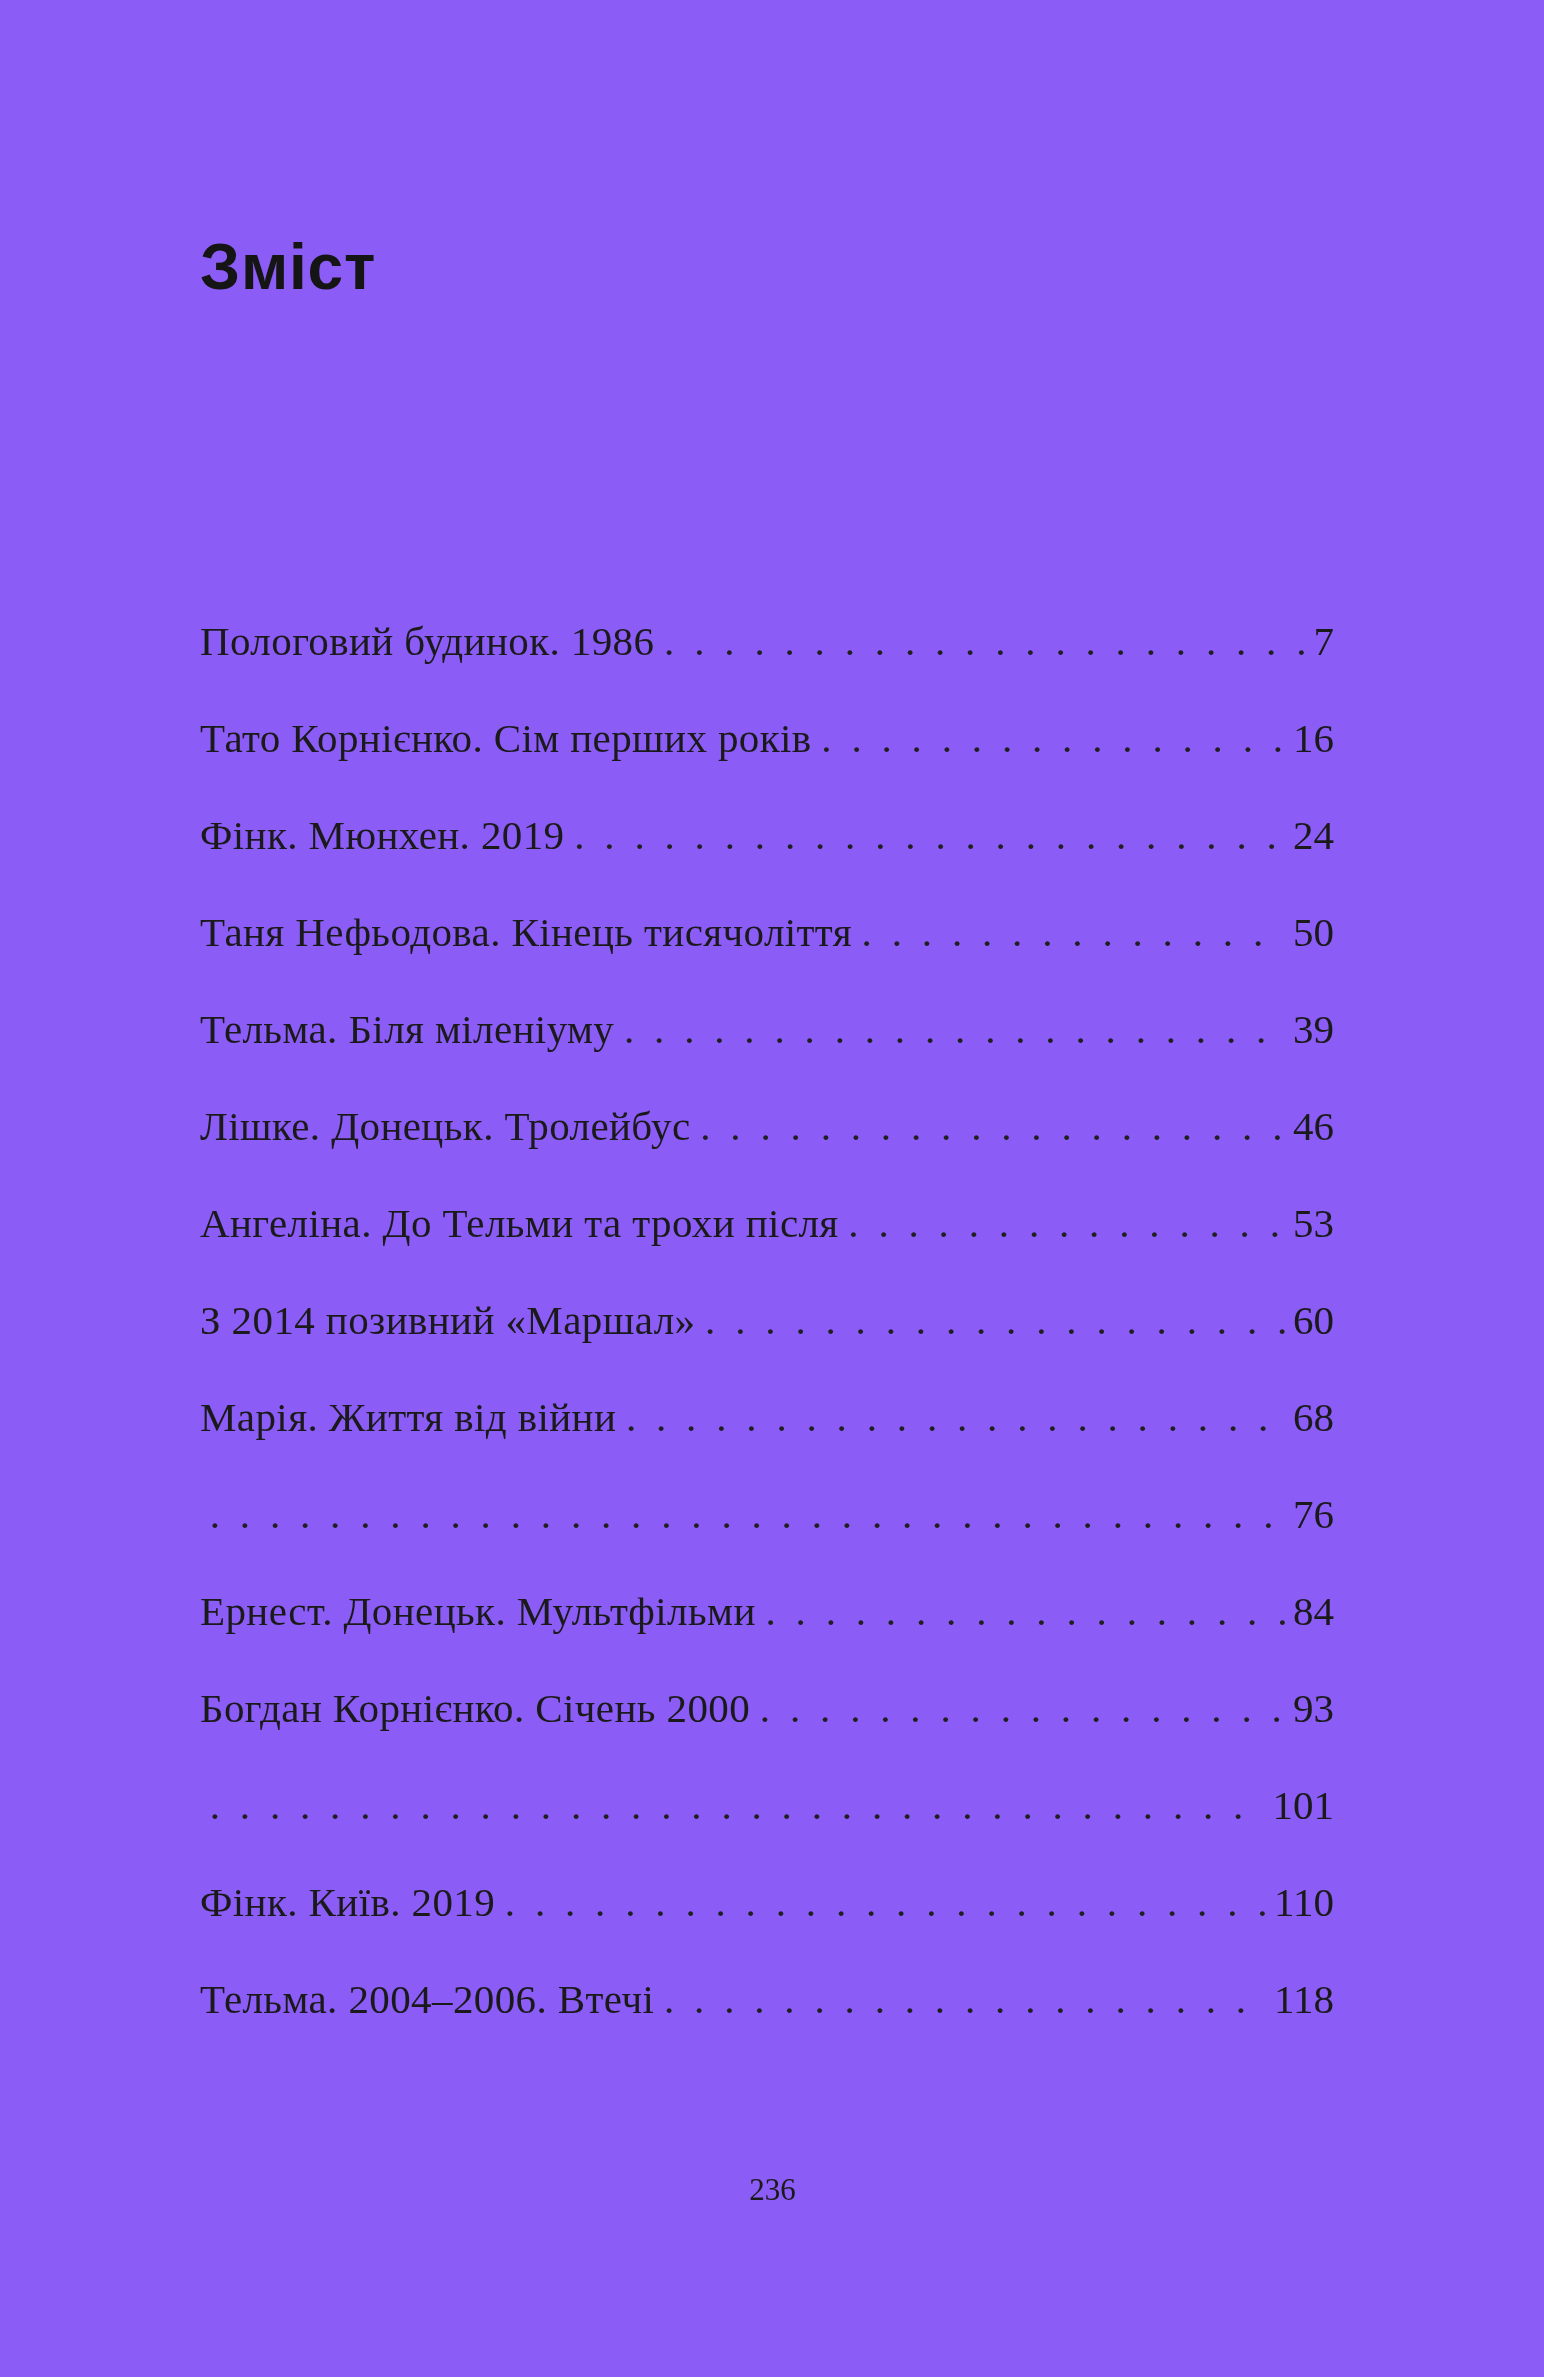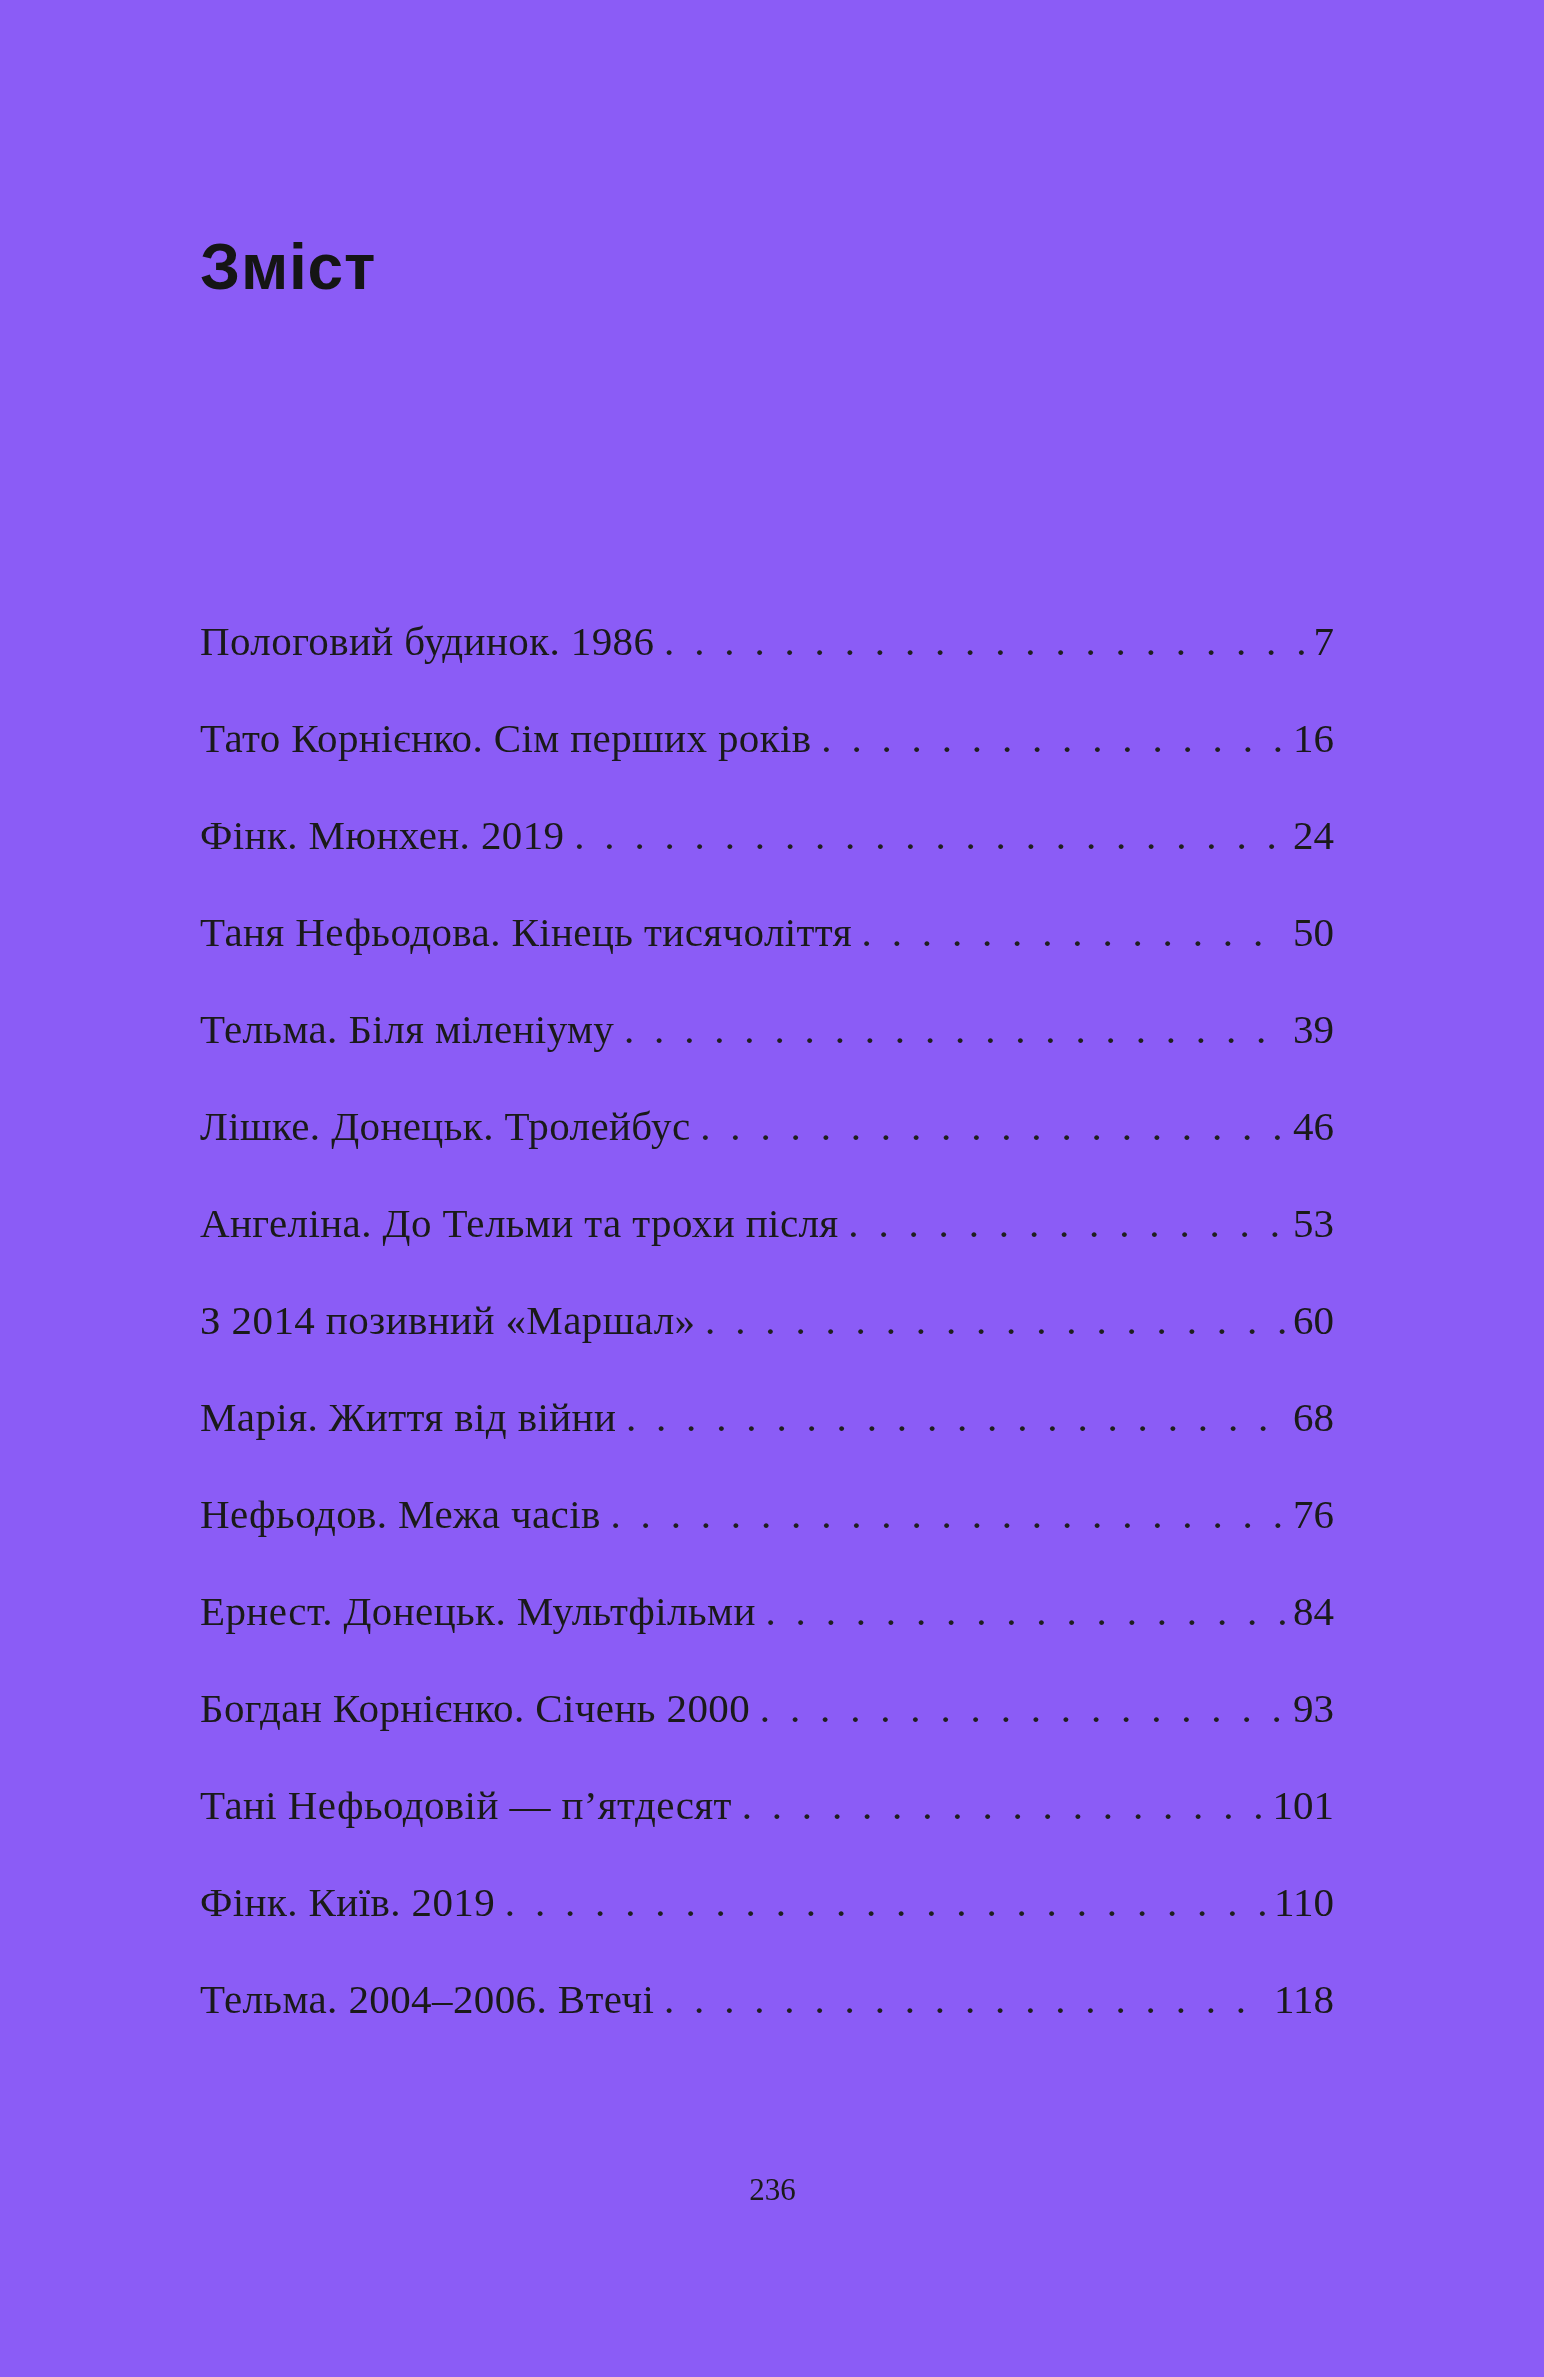--- a/index.html
+++ b/index.html
@@ -129,39 +129,37 @@
     <span class="toc-page-num">60</span>
   </div>
 
   <div class="toc-row">
     <span class="toc-label">Марія. Життя від війни</span>
     <span class="toc-leader" aria-hidden="true">. . . . . . . . . . . . . . . . . . . . . . . . . . . . . . . . . . . . . . . . . . . . . . . . . . . . . . . . . . . .</span>
     <span class="toc-page-num">68</span>
   </div>
 
   <div class="toc-row">
-    <span class="toc-label">Нефьодов. Межа часів</span>
     <span class="toc-leader" aria-hidden="true">. . . . . . . . . . . . . . . . . . . . . . . . . . . . . . . . . . . . . . . . . . . . . . . . . . . . . . . . . . . .</span>
     <span class="toc-page-num">76</span>
   </div>
 
   <div class="toc-row">
     <span class="toc-label">Ернест. Донецьк. Мультфільми</span>
     <span class="toc-leader" aria-hidden="true">. . . . . . . . . . . . . . . . . . . . . . . . . . . . . . . . . . . . . . . . . . . . . . . . . . . . . . . . . . . .</span>
     <span class="toc-page-num">84</span>
   </div>
 
   <div class="toc-row">
     <span class="toc-label">Богдан Корнієнко. Січень 2000</span>
     <span class="toc-leader" aria-hidden="true">. . . . . . . . . . . . . . . . . . . . . . . . . . . . . . . . . . . . . . . . . . . . . . . . . . . . . . . . . . . .</span>
     <span class="toc-page-num">93</span>
   </div>
 
   <div class="toc-row">
-    <span class="toc-label">Тані Нефьодовій — п’ятдесят</span>
     <span class="toc-leader" aria-hidden="true">. . . . . . . . . . . . . . . . . . . . . . . . . . . . . . . . . . . . . . . . . . . . . . . . . . . . . . . . . . . .</span>
     <span class="toc-page-num">101</span>
   </div>
 
   <div class="toc-row">
     <span class="toc-label">Фінк. Київ. 2019</span>
     <span class="toc-leader" aria-hidden="true">. . . . . . . . . . . . . . . . . . . . . . . . . . . . . . . . . . . . . . . . . . . . . . . . . . . . . . . . . . . .</span>
     <span class="toc-page-num">110</span>
   </div>
 

